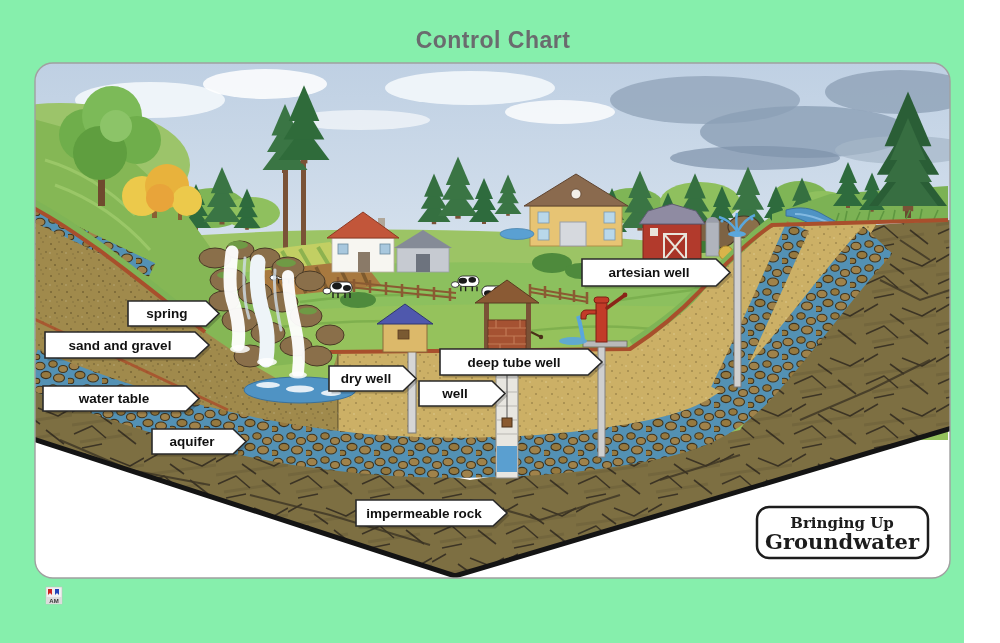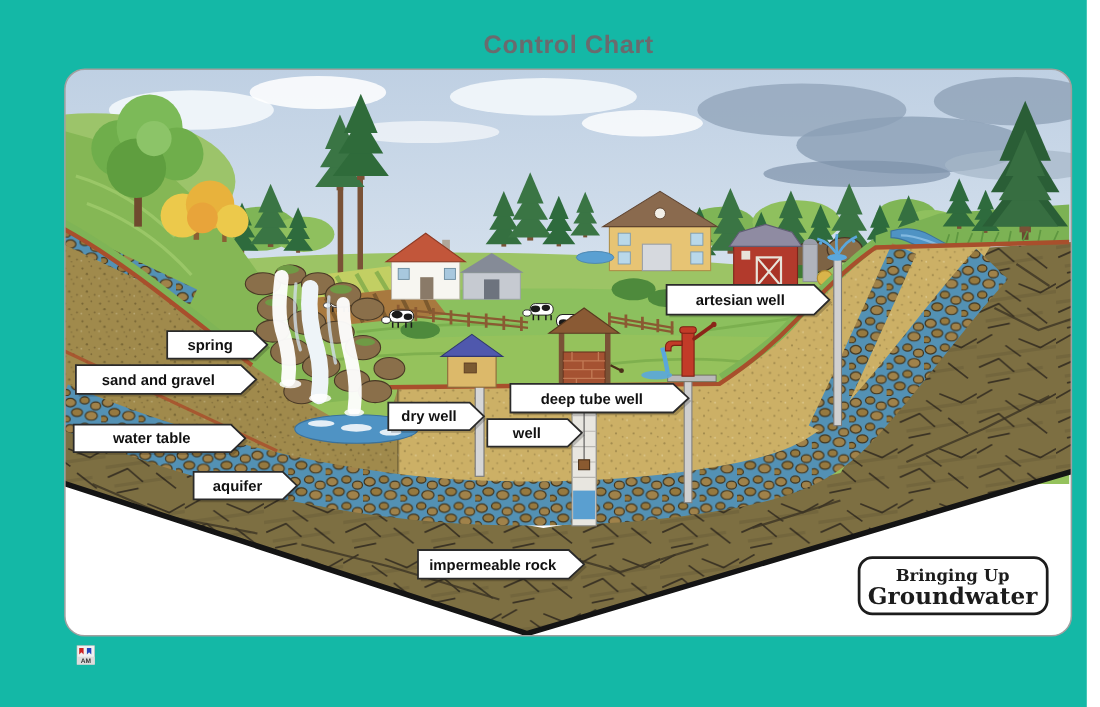--- a/index.html
+++ b/index.html
@@ -1,17 +1,17 @@
 <!DOCTYPE html>
 <html><head>
 <meta charset="utf-8">
 <style>
   html,body{margin:0;padding:0;background:#ffffff;}
-  .stage{position:relative;width:964px;height:643px;background:#14b8a6;overflow:hidden;
-         font-family:"Liberation Sans", sans-serif;padding-left:24px;}
+  .stage{position:relative;width:964px;height:643px;background:#86efac;overflow:hidden;
+         font-family:"Liberation Sans", sans-serif;}
   svg{display:block}
   .title-text{font-family:"Liberation Sans", sans-serif;font-weight:bold;font-size:23px;
               letter-spacing:.5px;fill:#6a6b6e;}
   .label-text{font-family:"Liberation Sans", sans-serif;font-weight:bold;font-size:13.5px;fill:#111;}
   .brand-text1{font-family:"DejaVu Serif", serif;font-weight:bold;font-size:15px;fill:#1c1c1c;}
   .brand-text2{font-family:"DejaVu Serif", serif;font-weight:bold;font-size:21px;fill:#1c1c1c;}
   .wm-text{font-family:"Liberation Sans", sans-serif;font-weight:bold;font-size:6px;fill:#333;}
 </style>
 </head>
 <body>

